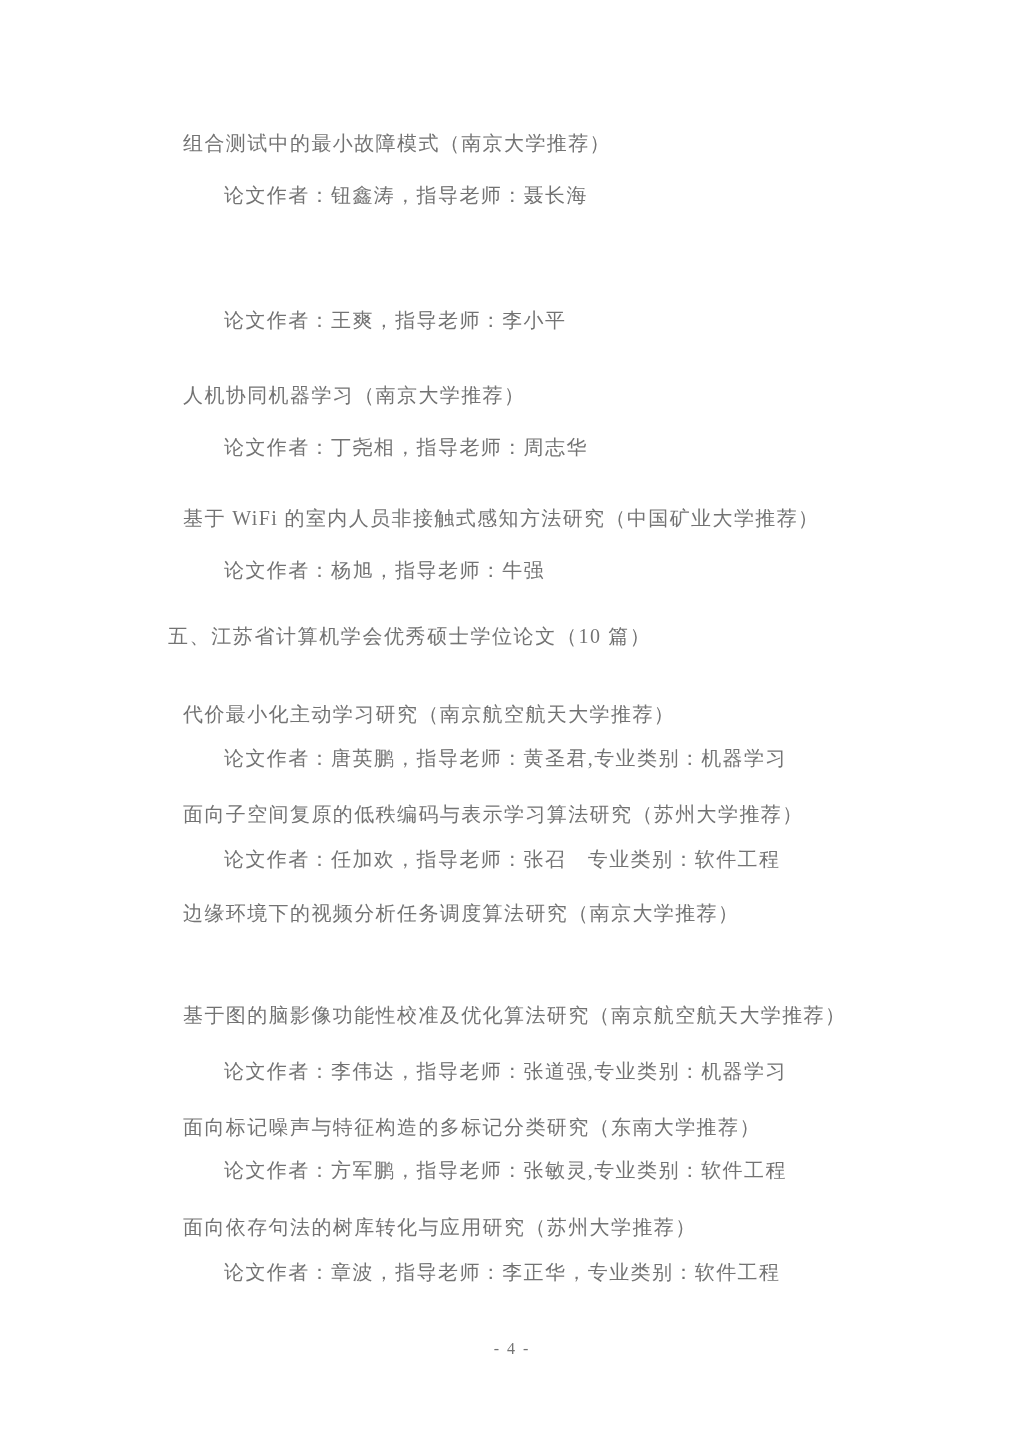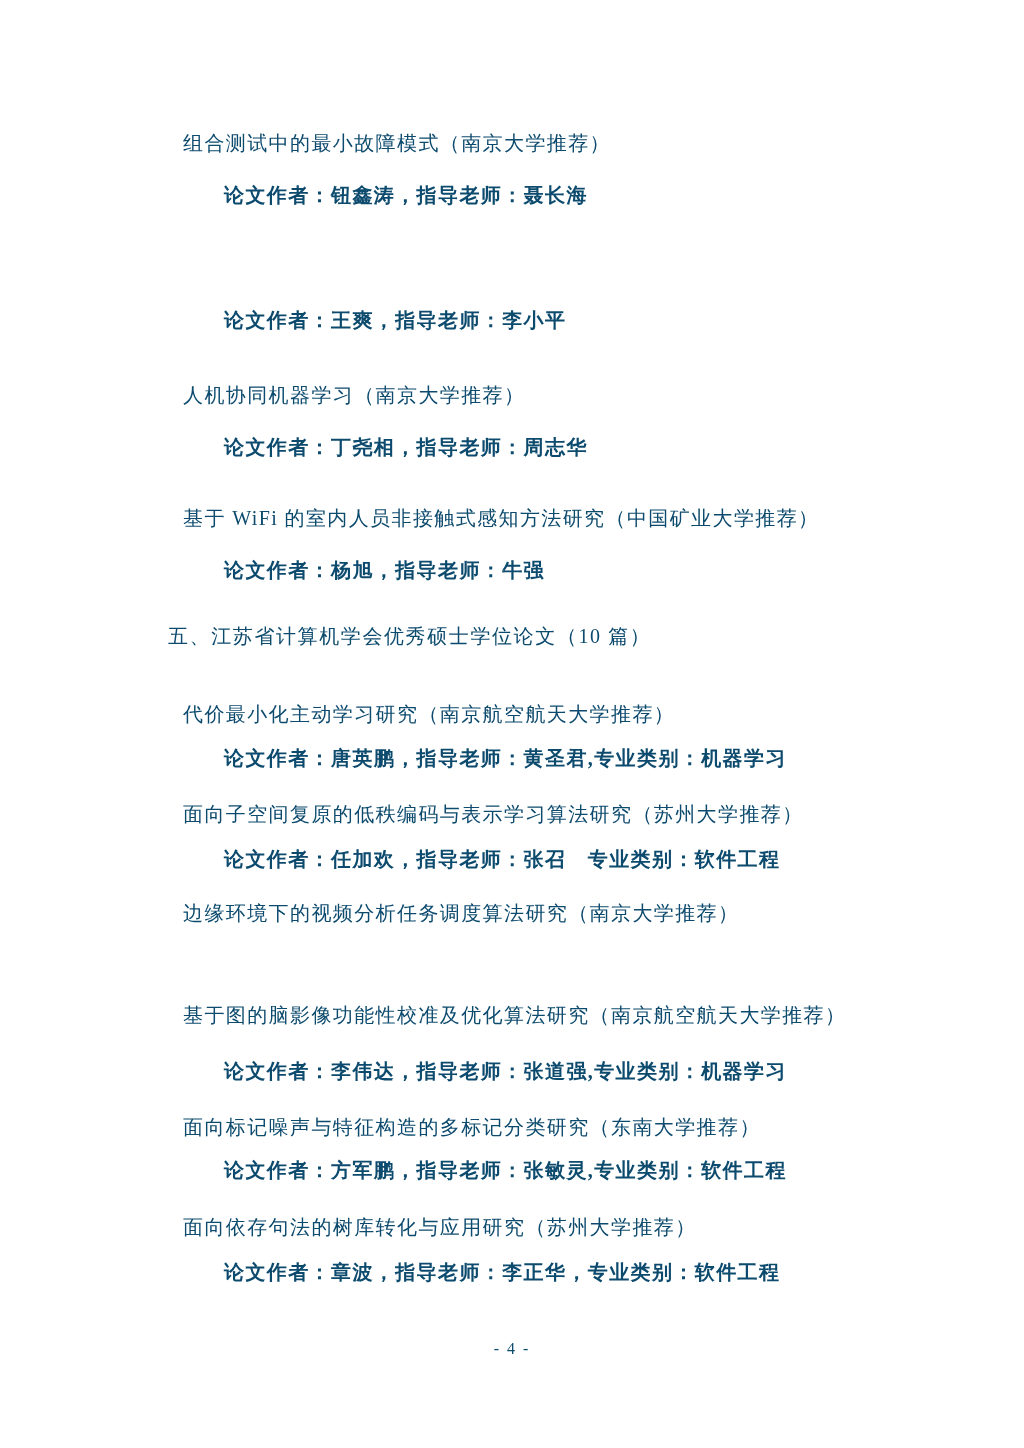--- a/index.html
+++ b/index.html
@@ -6,32 +6,32 @@
     margin: 0;
     padding: 0;
     background: #ffffff;
   }
   .page {
     position: relative;
     width: 1024px;
     height: 1448px;
     background: #ffffff;
     font-family: "Liberation Serif", "DejaVu Serif", serif;
-    color: #0c4a6e;
+    color: #737373;
     overflow: hidden;
   }
   .line {
     position: absolute;
     white-space: nowrap;
     font-size: 20px;
     line-height: 1;
     letter-spacing: 1.4px;
   }
   .title-line  { left: 183px; }
-  .author-line { left: 224px; font-weight: bold; }
+  .author-line { left: 224px; }
   .section-heading {
     position: absolute;
     left: 168px;
     white-space: nowrap;
     font-size: 20px;
     line-height: 1;
     letter-spacing: 1.6px;
   }
   .page-number {
     position: absolute;

